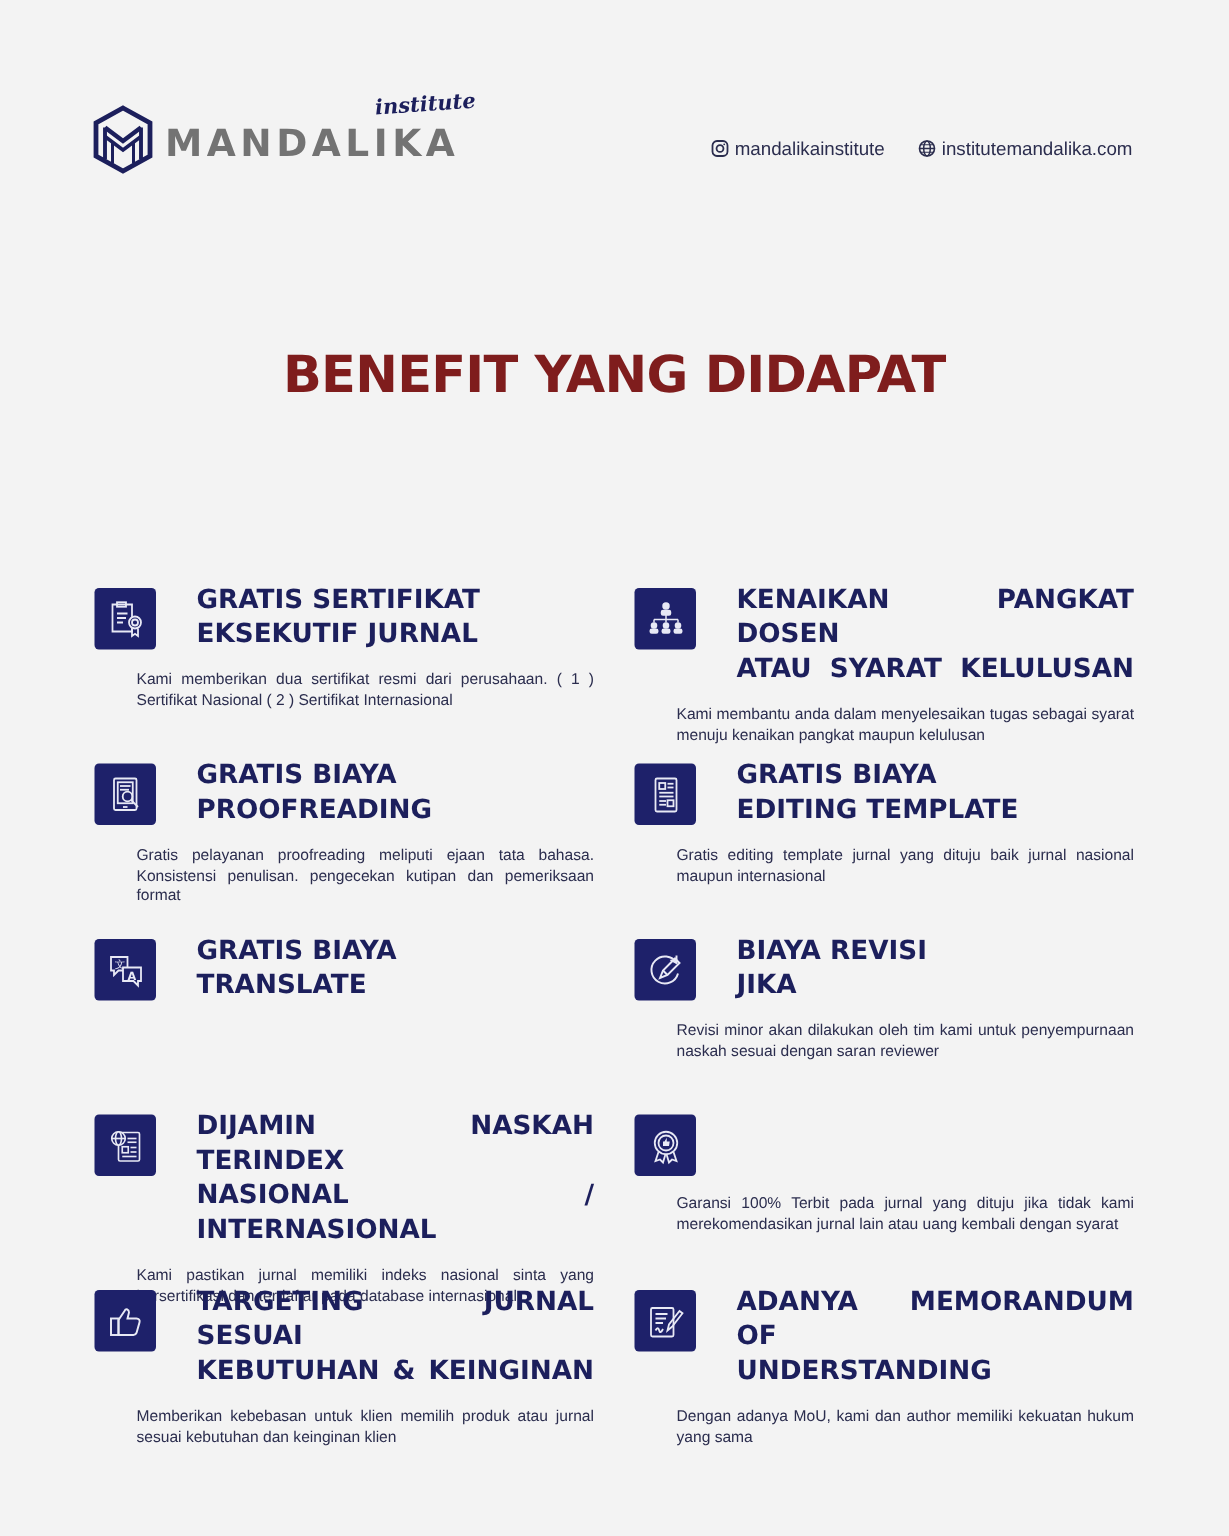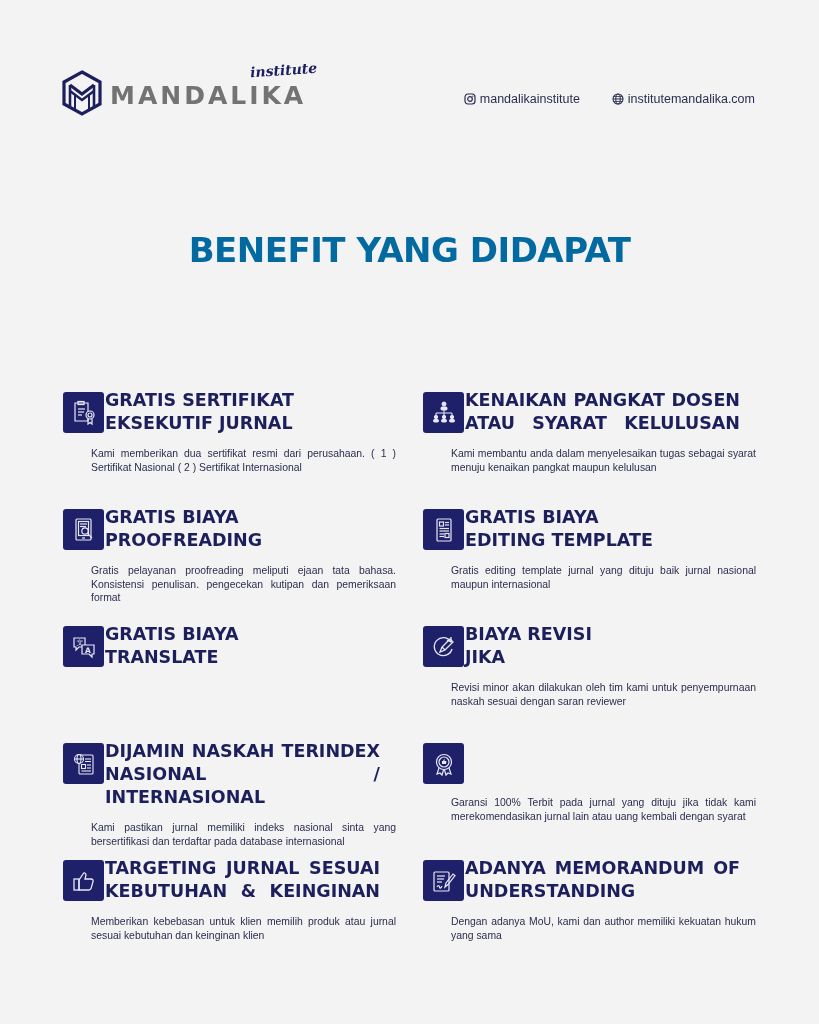--- a/index.html
+++ b/index.html
@@ -5,32 +5,32 @@
   * { box-sizing: border-box; margin: 0; padding: 0; }
   html, body { width: 819px; height: 1024px; background: #f3f3f3; overflow: hidden; }
   body { font-family: "Liberation Sans", sans-serif; color: #1c1f5c; position: relative; }
 
   .header { position: absolute; top: 62px; left: 62px; right: 62px; height: 60px; }
   .logo { position: absolute; left: 0; top: 8px; display: flex; align-items: center; }
   .logo-mark { width: 40px; height: 46px; }
   .logo-word { margin-left: 8px; font-family: "DejaVu Sans", sans-serif; font-weight: bold; font-size: 25px; letter-spacing: 3px; color: #737373; line-height: 1; margin-top: 4px; }
   .logo-sub { position: absolute; left: 188px; top: -8px; font-family: "DejaVu Serif", serif; font-style: italic; font-weight: bold; font-size: 14px; color: #1c1f5c; transform: rotate(-4deg); }
 
-  .socials { position: absolute; right: 2px; top: 30px; display: flex; gap: 32px; font-size: 12.5px; color: #2b2d4e; }
+  .socials { position: absolute; right: 2px; top: 30px; display: flex; gap: 22px; font-size: 12.5px; color: #2b2d4e; }
   .social { display: flex; align-items: center; gap: 4px; }
   .social svg { width: 12px; height: 12px; }
 
-  .title { position: absolute; top: 230px; left: 0; width: 819px; text-align: center; font-family: "DejaVu Sans", sans-serif; font-weight: bold; font-size: 34px; color: #0369a1; letter-spacing: -0.5px; }
+  .title { position: absolute; top: 230px; left: 0; width: 819px; text-align: center; font-family: "DejaVu Sans", sans-serif; font-weight: bold; font-size: 34px; color: #7f1d1d; letter-spacing: -0.5px; }
 
   .grid { position: absolute; top: 392px; left: 63px; width: 693px; display: grid; grid-template-columns: 333px 333px; column-gap: 27px; row-gap: 0; }
   .card { height: 117px; position: relative; }
   .card-head { display: flex; align-items: flex-start; }
   .icon-box { width: 41px; height: 41px; background: #1e216a; border-radius: 3px; flex: 0 0 41px; display: flex; align-items: center; justify-content: center; }
   .icon-box svg { width: 28px; height: 28px; }
-  .card-title { margin-left: 1px; font-family: "DejaVu Sans", sans-serif; font-weight: bold; font-size: 17.5px; line-height: 23px; color: #1c1f5c; text-align: justify; text-align-last: left; margin-top: -3px; width: 275px; }
+  .card-title { margin-left: 27px; font-family: "DejaVu Sans", sans-serif; font-weight: bold; font-size: 17.5px; line-height: 23px; color: #1c1f5c; text-align: justify; text-align-last: left; margin-top: -3px; width: 275px; }
   .card-title.justify { text-align-last: justify; }
   .card-desc { margin-top: 12px; font-size: 10.4px; line-height: 13.5px; color: #2b2d4e; text-align: justify; margin-left: 28px; }
 </style>
 </head>
 <body>
 
 <div class="header">
   <div class="logo">
     <svg class="logo-mark" viewBox="0 0 40 46">
       <polygon points="20,2 38,12 38,34 20,44 2,34 2,12" fill="none" stroke="#1c1f5c" stroke-width="3.2"></polygon>

